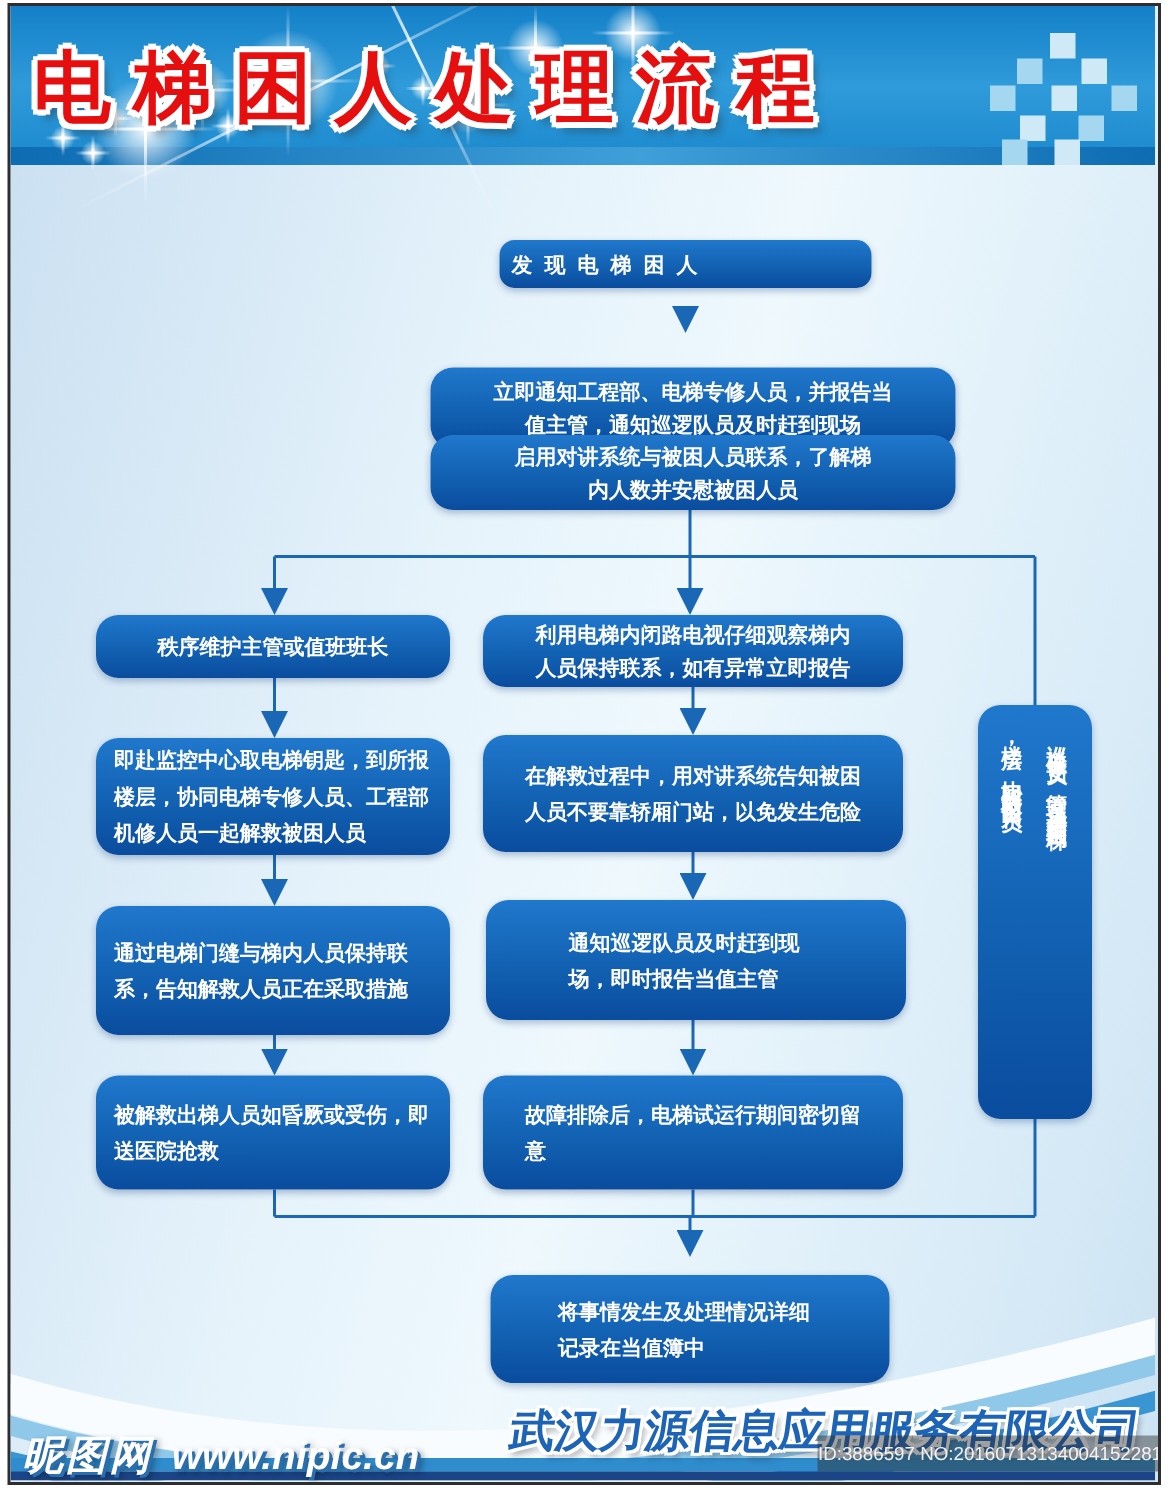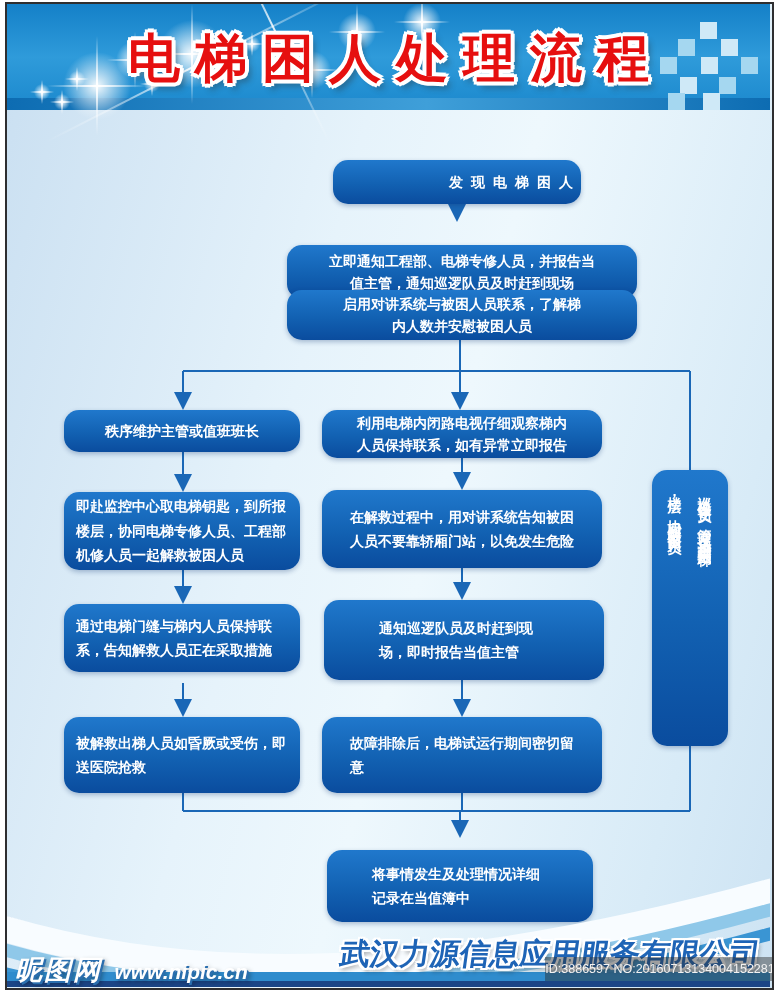--- a/index.html
+++ b/index.html
@@ -7,47 +7,47 @@
          font-family:"Liberation Sans","DejaVu Sans",sans-serif;}
   
   .frame{position:absolute;left:5px;top:2px;width:769px;height:988px;box-sizing:border-box;
          border:2px solid #2e2e30;overflow:hidden;
          background:linear-gradient(105deg,#c9dff1 0%,#e6f3fb 38%,#eef8fd 55%,#d8ebf7 85%,#cde3f3 100%);}
   
   .header{position:absolute;left:0;top:0;width:763px;height:106px;
           background:linear-gradient(180deg,#1480c8 0%,#2f9bda 50%,#1b88cd 100%);z-index:1;}
   .header-strip{position:absolute;left:0;top:94px;width:763px;height:12px;
           background:linear-gradient(90deg,#0d6cb2,#3f9fd9 55%,#0d6cb2);z-index:2;}
-  .title{position:absolute;left:0;top:20px;width:763px;text-align:center;z-index:4;
+  .title{position:absolute;left:0;top:20px;width:763px;text-align:left;z-index:4;
          font-size:52px;font-weight:bold;color:#e60f0f;letter-spacing:15px;padding-left:15px;box-sizing:border-box;
          text-shadow:-3px -3px 0 #fff,3px -3px 0 #fff,-3px 3px 0 #fff,3px 3px 0 #fff,
                      -4px 0 0 #fff,4px 0 0 #fff,0 -4px 0 #fff,0 4px 0 #fff,5px 6px 6px rgba(40,40,40,.45);}
   
   .sparkle{position:absolute;z-index:3;background:radial-gradient(circle at center,rgba(255,255,255,.95) 0%,rgba(255,255,255,0) 48%);}
   .sparkle::before{content:"";position:absolute;left:0;right:0;top:50%;height:2px;margin-top:-1px;
         background:linear-gradient(90deg,transparent,#fff,transparent);}
   .sparkle::after{content:"";position:absolute;top:0;bottom:0;left:50%;width:2px;margin-left:-1px;
         background:linear-gradient(180deg,transparent,#fff,transparent);}
   .sp-lg{width:100px;height:100px;} .sp-md{width:56px;height:56px;} .sp-sm{width:24px;height:24px;}
   .streak{position:absolute;height:2px;z-index:3;background:linear-gradient(90deg,transparent,rgba(255,255,255,.9),transparent);}
   
   .sq{position:absolute;width:17px;height:17px;z-index:3;background:#cfe9f7;}
   .sq.alt{background:#a5d7f0;}
   
   .node{position:absolute;display:flex;align-items:center;border-radius:15px;box-sizing:border-box;
         background:linear-gradient(180deg,#2078cc 0%,#1261b2 55%,#0a4c9e 100%);
         color:#ffffff;font-weight:bold;font-size:14px;line-height:1.75;
         box-shadow:0 2px 5px rgba(10,50,110,.3);z-index:5;}
   .node span{display:block;width:100%;}
-  #n-start{left:326px;top:156px;width:248px;height:44px;text-align:right;letter-spacing:8px;padding-left:8px;}
+  #n-start{left:326px;top:156px;width:248px;height:32px;text-align:left;letter-spacing:8px;padding-left:8px;border-radius:10px;}
   #n-notify{left:280px;top:217px;width:350px;height:54px;text-align:center;padding:0 36px;line-height:1.6;margin-top:24px;}
   #n-intercom{left:280px;top:286px;width:350px;height:50px;text-align:center;padding:0 52px;line-height:1.6;}
   #n-l1{left:57px;top:406px;width:236px;height:42px;text-align:center;}
   #n-l2{left:57px;top:488px;width:236px;height:78px;padding:0 12px;}
-  #n-l3{left:57px;top:600px;width:236px;height:68px;padding:0 12px;}
+  #n-l3{left:57px;top:600px;width:236px;height:86px;padding:0 12px;}
   #n-l4{left:57px;top:713px;width:236px;height:76px;padding:0 12px;}
   #n-r1{left:315px;top:406px;width:280px;height:48px;text-align:center;padding:0 30px;line-height:1.6;}
   #n-r2{left:315px;top:486px;width:280px;height:78px;text-align:center;padding:0 26px;}
   #n-r3{left:317px;top:596px;width:280px;height:80px;padding:0 50px 0 55px;}
   #n-r4{left:315px;top:713px;width:280px;height:76px;padding:0 28px;}
   #n-end{left:320px;top:834px;width:266px;height:72px;padding:0 46px 0 45px;margin-top:12px;}
   #n-side{left:645px;top:466px;width:76px;height:276px;align-items:flex-start;}
   .vtext{writing-mode:vertical-rl;height:100%;width:100%;box-sizing:border-box;
          padding:16px 8px 0 0;font-size:14px;letter-spacing:3px;line-height:30px;}
   .vtext span{display:block;width:auto;}
@@ -55,21 +55,21 @@
   .connectors{position:absolute;left:0;top:0;width:763px;height:983px;z-index:4;}
   .waves{position:absolute;left:0;top:856px;width:763px;height:127px;z-index:8;}
   
   .company{position:absolute;left:333px;top:930px;width:420px;z-index:20;
            font-size:30px;font-weight:bold;color:#1e64b6;transform:skewX(-8deg);white-space:nowrap;
            text-shadow:-2px -2px 0 #fff,2px -2px 0 #fff,-2px 2px 0 #fff,2px 2px 0 #fff,
                        -2px 0 0 #fff,2px 0 0 #fff,0 -2px 0 #fff,0 2px 0 #fff,3px 4px 4px rgba(30,30,30,.4);}
   .nipic{position:absolute;left:8px;top:948px;z-index:25;color:#fff;font-style:italic;font-weight:bold;
          text-shadow:2px 2px 0 #2a6eae,3px 3px 5px rgba(0,0,0,.45);white-space:nowrap;}
   .nipic .cn{font-size:27px;letter-spacing:2px;}
-  .nipic .url{font-size:21px;margin-left:8px;}
+  .nipic .url{font-size:26px;margin-left:8px;}
   .idmark{position:absolute;left:538px;top:953px;width:230px;height:24px;z-index:30;
           background:rgba(45,45,45,.45);color:#f2f2f2;font-size:12.5px;
           display:flex;align-items:center;justify-content:center;white-space:nowrap;}
 </style>
 </head>
 <body>
 
 <div class="stage">
   <div class="frame">
 

